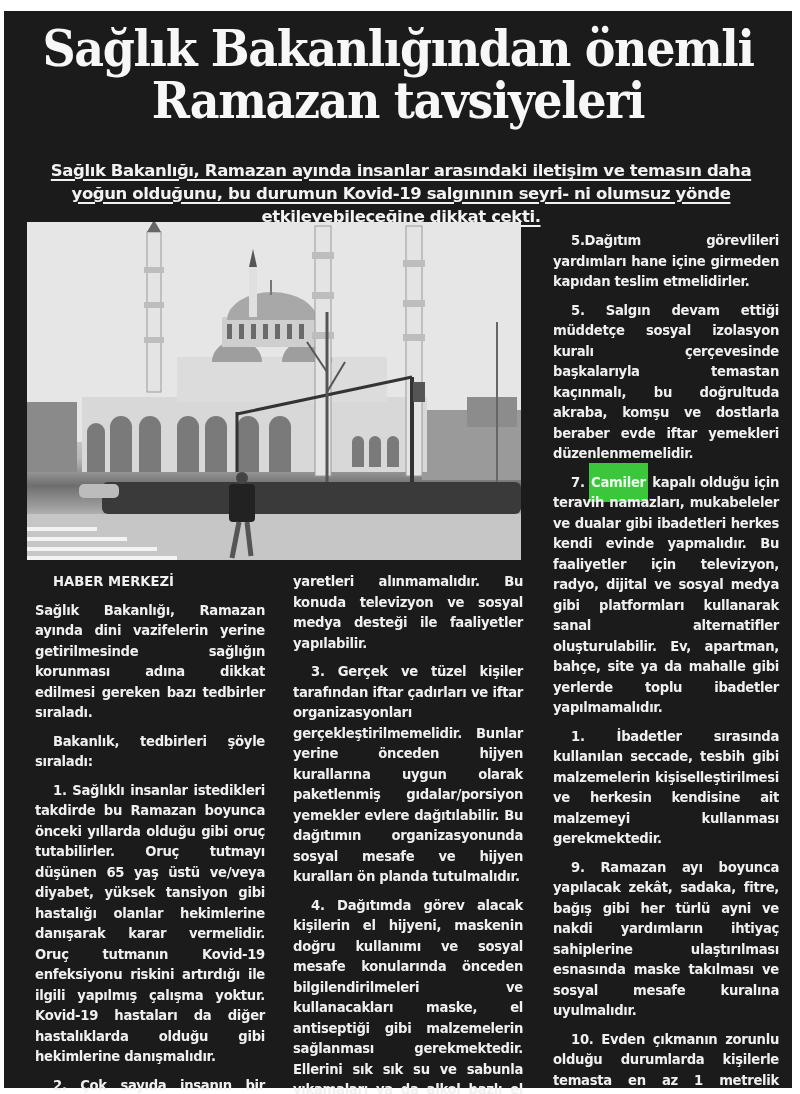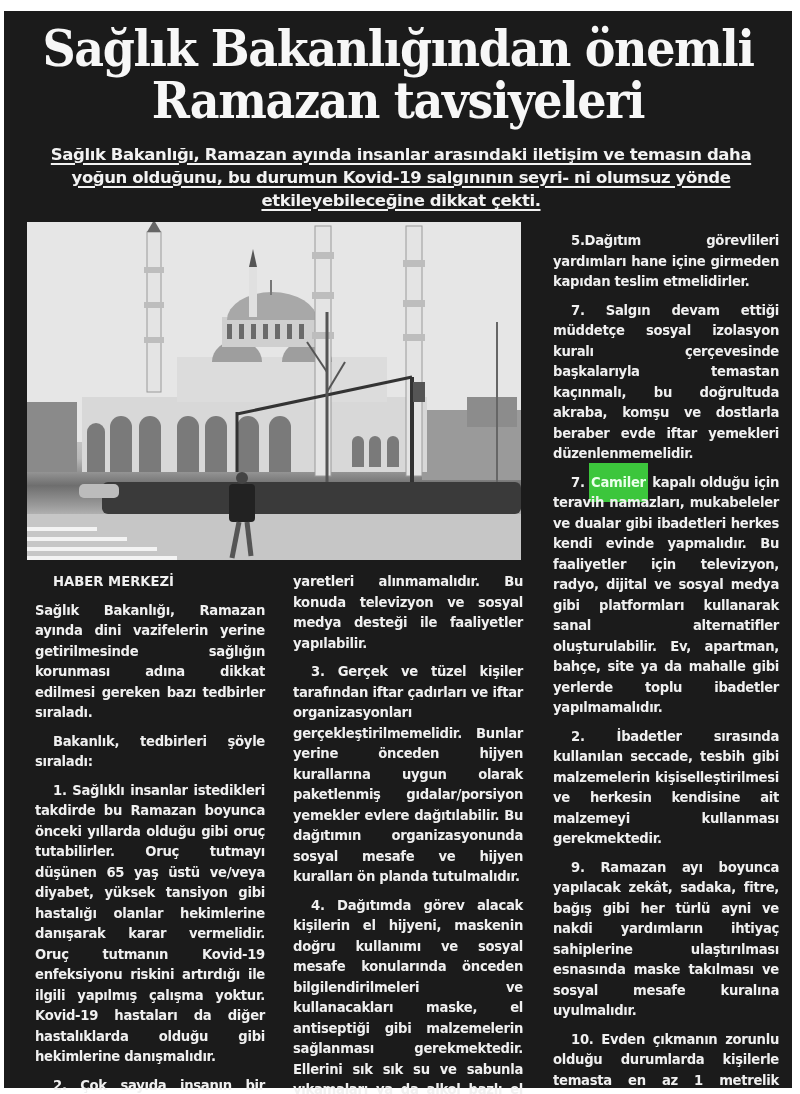--- a/index.html
+++ b/index.html
@@ -13,21 +13,21 @@
       background: #1b1b1b;
     }
     .headline {
       position: absolute; left: 0; top: 12px; width: 788px;
       text-align: center; color: #f7f7f7;
       font-family: "DejaVu Serif", serif; font-weight: bold;
       font-size: 50px; line-height: 52px; letter-spacing: -1.5px;
       transform: scaleX(0.92); transform-origin: center top;
     }
     .subhead {
-      position: absolute; left: 24px; top: 132px; width: 746px;
+      position: absolute; left: 24px; top: 148px; width: 746px;
       text-align: center; color: #f2f2f2;
       font-family: "DejaVu Sans", sans-serif; font-weight: bold;
       font-size: 16.5px; line-height: 23px; letter-spacing: -0.4px;
     }
     .subhead span { text-decoration: underline; text-decoration-thickness: 2px; text-underline-offset: 3px; }
     .photo {
       position: absolute; left: 23px; top: 211px; width: 494px; height: 338px;
       background: linear-gradient(#ececec 0%, #e2e2e2 50%, #b9b9b9 70%, #6e6e6e 78%, #9b9b9b 84%, #cfcfcf 90%, #c2c2c2 100%);
       overflow: hidden;
     }
@@ -161,21 +161,21 @@
   </div>
 
   <div class="col col2">
     <p class="noindent">yaretleri alınmamalıdır. Bu konuda televizyon ve sosyal medya desteği ile faaliyetler yapılabilir.</p>
     <p>3. Gerçek ve tüzel kişiler tarafından iftar çadırları ve iftar organizasyonları gerçekleştirilmemelidir. Bunlar yerine önceden hijyen kurallarına uygun olarak paketlenmiş gıdalar/porsiyon yemekler evlere dağıtılabilir. Bu dağıtımın organizasyonunda sosyal mesafe ve hijyen kuralları ön planda tutulmalıdır.</p>
     <p>4. Dağıtımda görev alacak kişilerin el hijyeni, maskenin doğru kullanımı ve sosyal mesafe konularında önceden bilgilendirilmeleri ve kullanacakları maske, el antiseptiği gibi malzemelerin sağlanması gerekmektedir. Ellerini sık sık su ve sabunla yıkamaları ya da alkol bazlı el antiseptiği ile temizlemeleri gerekmektedir. Ateş, öksürük, nefes darlığı olanlar yardım çalışmalarına alınmamalıdır.</p>
   </div>
 
   <div class="col col3">
     <p>5.Dağıtım görevlileri yardımları hane içine girmeden kapıdan teslim etmelidirler.</p>
-    <p>7. Salgın devam ettiği müddetçe sosyal izolasyon kuralı çerçevesinde başkalarıyla temastan kaçınmalı, bu doğrultuda akraba, komşu ve dostlarla beraber evde iftar yemekleri düzenlenmemelidir.</p>
+    <p>5. Salgın devam ettiği müddetçe sosyal izolasyon kuralı çerçevesinde başkalarıyla temastan kaçınmalı, bu doğrultuda akraba, komşu ve dostlarla beraber evde iftar yemekleri düzenlenmemelidir.</p>
     <p><span>7.</span> <span class="hl">Camiler</span> <span>kapalı olduğu için teravih namazları, mukabeleler ve dualar gibi ibadetleri herkes kendi evinde yapmalıdır. Bu faaliyetler için televizyon, radyo, dijital ve sosyal medya gibi platformları kullanarak sanal alternatifler oluşturulabilir. Ev, apartman, bahçe, site ya da mahalle gibi yerlerde toplu ibadetler yapılmamalıdır.</span></p>
-    <p>2. İbadetler sırasında kullanılan seccade, tesbih gibi malzemelerin kişiselleştirilmesi ve herkesin kendisine ait malzemeyi kullanması gerekmektedir.</p>
+    <p>1. İbadetler sırasında kullanılan seccade, tesbih gibi malzemelerin kişiselleştirilmesi ve herkesin kendisine ait malzemeyi kullanması gerekmektedir.</p>
     <p>9. Ramazan ayı boyunca yapılacak zekât, sadaka, fitre, bağış gibi her türlü ayni ve nakdi yardımların ihtiyaç sahiplerine ulaştırılması esnasında maske takılması ve sosyal mesafe kuralına uyulmalıdır.</p>
     <p>10. Evden çıkmanın zorunlu olduğu durumlarda kişilerle temasta en az 1 metrelik sosyal mesafe korunmalı, maskeler uygun şekilde kullanılmalı, tokalaşmadan kaçınılmalı, uzaktan selamlama yapılmalıdır.</p>
     <p>11. Ekmek ve pide sıralarında maske takılmalı ve en az 1 metre aralıkla durulmalıdır.</p>
   </div>
 
 </div>
 
 </body></html>

